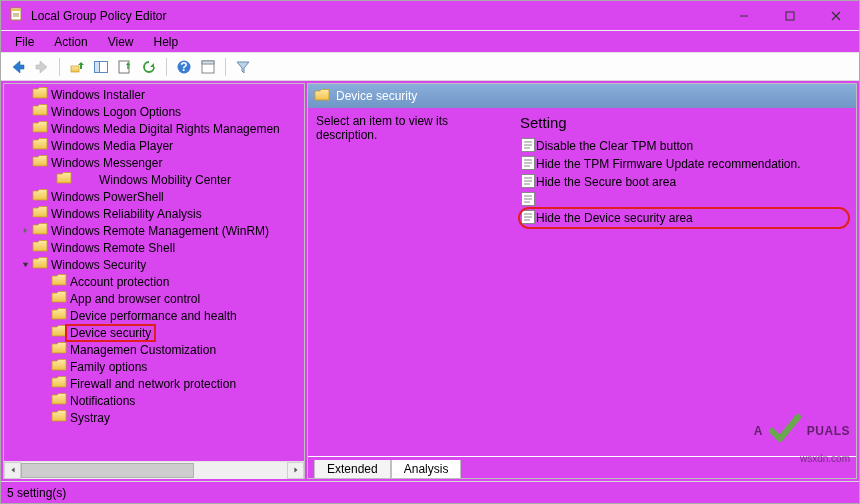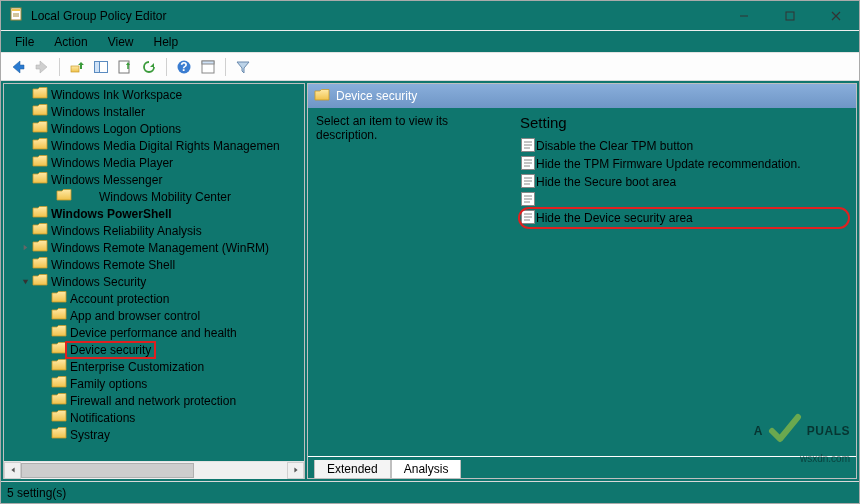--- a/index.html
+++ b/index.html
@@ -1,17 +1,17 @@
 <!DOCTYPE html>
 <html><head>
   <meta charset="utf-8">
   <style>
     * { margin: 0; padding: 0; box-sizing: border-box; font-family: "Segoe UI", Tahoma, sans-serif; font-size: 12px; }
     html, body { width: 860px; height: 504px; overflow: hidden; background: #fff; }
-    .window { width: 860px; height: 504px; border: 1px solid #aaa; display: flex; flex-direction: column; background: #0f766e; }
+    .window { width: 860px; height: 504px; border: 1px solid #aaa; display: flex; flex-direction: column; background: #d946ef; }
     .titlebar { height: 30px; display: flex; align-items: center; padding: 0 0 0 8px; border-bottom: 1px solid #eee; }
     .titlebar .icon svg { width: 16px; height: 16px; }
     .titlebar .title { margin-left: 6px; flex: 1; font-size: 12px; }
     .winctrls { display: flex; height: 100%; }
     .winctrls .btn { width: 46px; display:flex; align-items:center; justify-content:center; }
     .winctrls .btn svg { width: 10px; height: 10px; }
     .menubar { height: 22px; display: flex; align-items: center; padding: 0 4px; border-bottom: 1px solid #e3e3e3; gap: 0; }
     .menubar .menuitem { padding: 16px 10px; }
     .toolbar { height: 28px; display:flex; align-items:center; padding: 0 6px; border-bottom: 1px solid #d9d9d9; gap: 2px; background: #fdfdfd; }
     .toolbar .sep { width:1px; height:18px; background:#d0d0d0; margin:0 4px; }
@@ -219,29 +219,20 @@
   <div class="body">
     <div class="treepanel">
       <div class="treescroll">
         <ul class="tree" id="tree-top">
             <li>
               <div class="tree-row" style="padding-left: 14px;">
                 <span class="exp"></span>
                 <span class="folder-icon"><svg>
                     <use href="#ic-folder"></use>
                   </svg></span>
-                <span class="tree-label">Windows Ink Workspace</span>
-              </div>
-            </li>
-            <li>
-              <div class="tree-row" style="padding-left: 14px;">
-                <span class="exp"></span>
-                <span class="folder-icon"><svg>
-                    <use href="#ic-folder"></use>
-                  </svg></span>
                 <span class="tree-label">Windows Installer</span>
               </div>
             </li>
             <li>
               <div class="tree-row" style="padding-left: 14px;">
                 <span class="exp"></span>
                 <span class="folder-icon"><svg>
                     <use href="#ic-folder"></use>
                   </svg></span>
                 <span class="tree-label">Windows Logon Options</span>
@@ -277,21 +268,21 @@
             <li>
               <div class="tree-row" style="padding-left: 14px; gap: 24px;">
                 <span class="exp"></span>
                 <span class="folder-icon"><svg>
                     <use href="#ic-folder"></use>
                   </svg></span>
                 <span class="tree-label">Windows Mobility Center</span>
               </div>
             </li>
             <li>
-              <div class="tree-row" style="padding-left: 14px; font-weight: bold;">
+              <div class="tree-row" style="padding-left: 14px;">
                 <span class="exp"></span>
                 <span class="folder-icon"><svg>
                     <use href="#ic-folder"></use>
                   </svg></span>
                 <span class="tree-label">Windows PowerShell</span>
               </div>
             </li>
             <li>
               <div class="tree-row" style="padding-left: 14px;">
                 <span class="exp"></span>
@@ -373,21 +364,21 @@
                   </svg></span>
                 <span class="tree-label selected">Device security</span>
               </div>
             </li>
             <li>
               <div class="tree-row" style="padding-left: 47px;">
                 <span class="exp" style="width: 0px;"></span>
                 <span class="folder-icon"><svg>
                     <use href="#ic-folder"></use>
                   </svg></span>
-                <span class="tree-label">Enterprise Customization</span>
+                <span class="tree-label">Managemen Customization</span>
               </div>
             </li>
             <li>
               <div class="tree-row" style="padding-left: 47px;">
                 <span class="exp" style="width: 0px;"></span>
                 <span class="folder-icon"><svg>
                     <use href="#ic-folder"></use>
                   </svg></span>
                 <span class="tree-label">Family options</span>
               </div>

